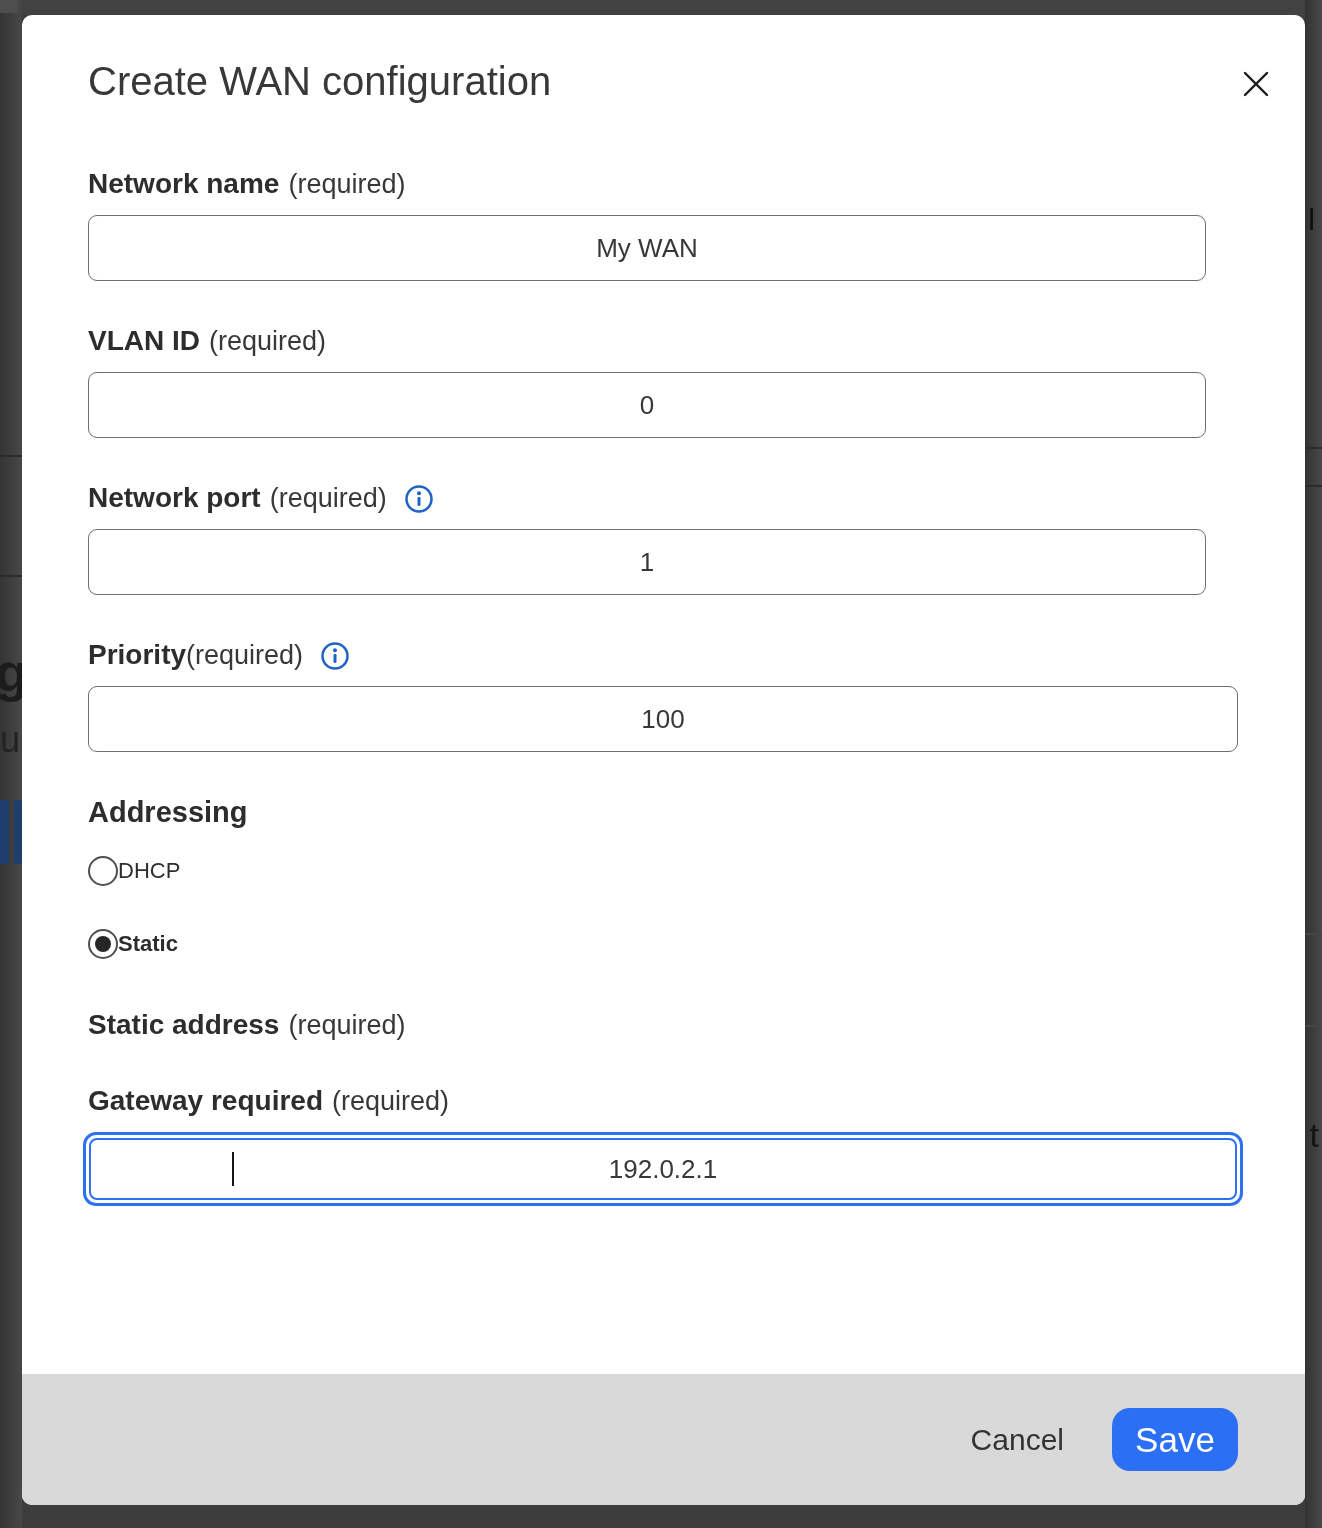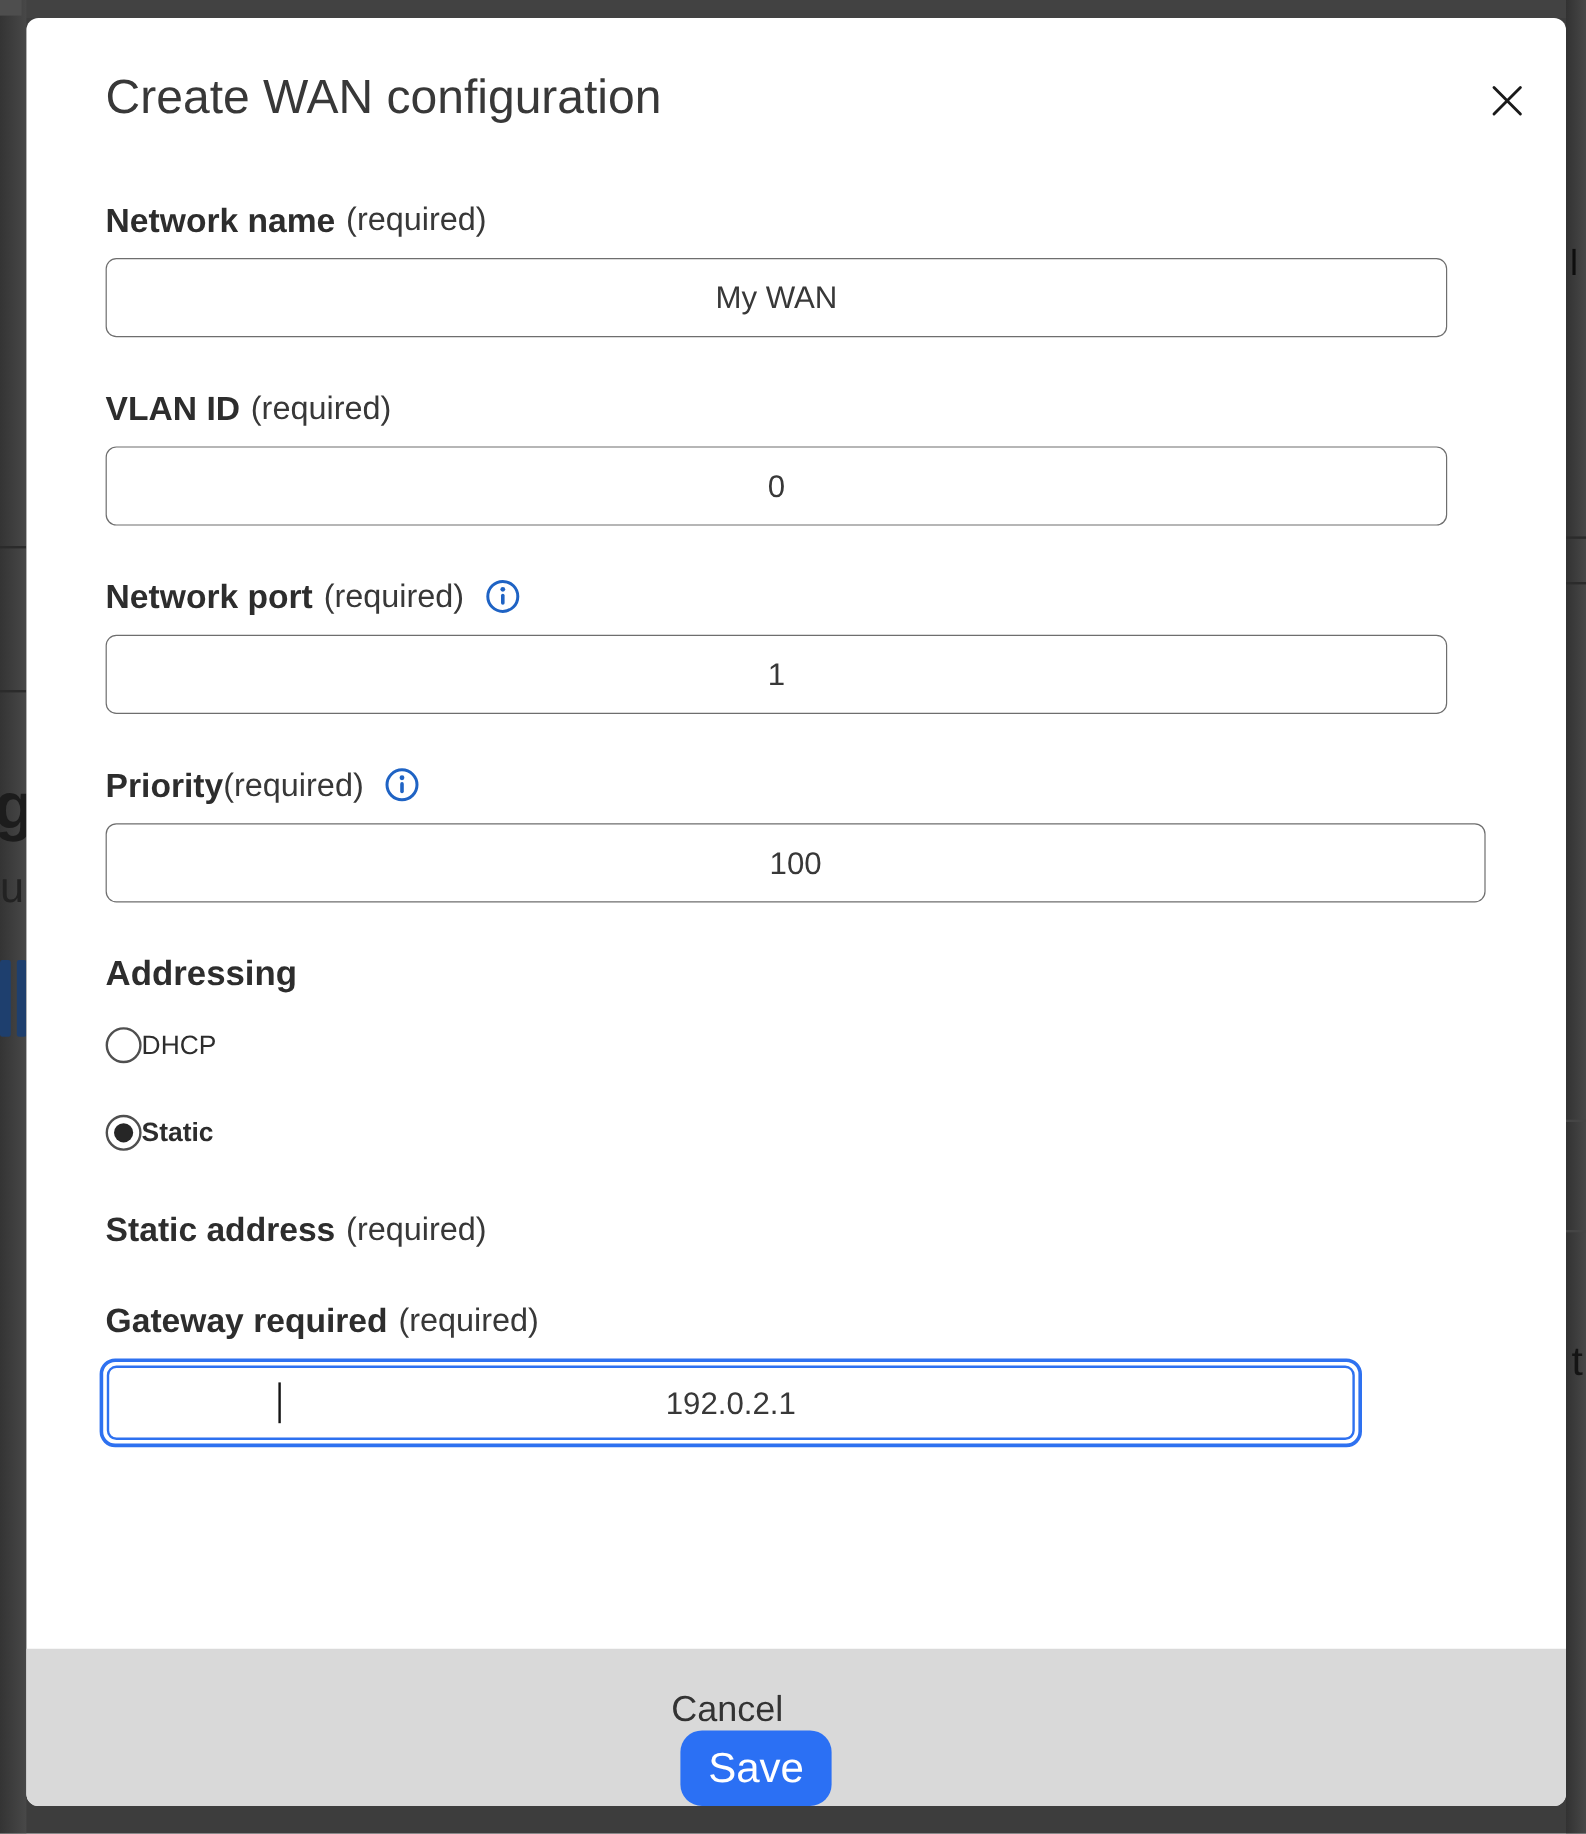--- a/index.html
+++ b/index.html
@@ -36,53 +36,53 @@
   .modal{position:absolute;left:22px;top:15px;width:1283px;height:1490px;
     background:#ffffff;border-radius:10px;}
   .modal-body{padding:42px 0 0 66px;}
   .modal-title{font-size:40px;font-weight:400;color:#383838;line-height:48px;margin:0 0 63px 0;}
   .close-btn{position:absolute;top:49px;right:29px;width:40px;height:40px;
     background:none;border:none;padding:0;cursor:pointer;display:flex;align-items:center;justify-content:center;}
   .close-btn svg{display:block;}
 
   
   .field{margin:0 0 44px 0;}
-  .field-label-row{display:flex;align-items:flex-start;height:32px;margin-bottom:15px;}
+  .field-label-row{display:flex;align-items:flex-end;height:32px;margin-bottom:15px;}
   .lbl{font-size:28px;font-weight:700;color:#2d2d2d;}
   .required{font-size:27px;font-weight:400;color:#383838;margin-left:9px;}
   .required.nospace{margin-left:0;}
   .info-icon{margin-left:17px;display:inline-flex;cursor:pointer;}
   .info-icon svg circle.ring{stroke:var(--info-icon);}
   .info-icon svg .glyph{fill:var(--info-icon);}
 
   .text-input{display:block;width:1118px;height:66px;border:1.5px solid #6e6e6e;border-radius:9px;
     font-family:"Liberation Sans", sans-serif;font-size:26px;color:#383838;padding:0 19px;background:#fff;outline:none;text-align:center;}
   .text-input.wide{width:1150px;}
 
-  .focus-wrap{position:relative;width:1052px;margin-left:-5px;
+  .focus-wrap{position:relative;width:1160px;margin-left:-5px;
     border:3px solid var(--focus-ring);border-radius:13px;padding:3px;background:#fff;}
   .focus-wrap .text-input{width:100%;height:62px;border:2px solid var(--focus-ring);border-radius:8px;}
   .caret{position:absolute;left:146px;top:50%;transform:translateY(-50%);
     width:2px;height:34px;background:#151515;}
 
   
   .addressing-heading{font-size:29px;font-weight:700;color:#2d2d2d;line-height:32px;margin:0 0 28px 0;}
   .radio-option{display:flex;align-items:center;height:30px;margin-bottom:43px;cursor:pointer;}
   .radio-option.last{margin-bottom:50px;align-items:center;}
   .radio-circle{width:30px;height:30px;border:2.5px solid #4f4f4f;border-radius:50%;
     display:flex;align-items:center;justify-content:center;flex:0 0 auto;background:#fff;}
   .radio-dot{width:16px;height:16px;border-radius:50%;background:transparent;}
   .radio-option.selected .radio-dot{background:#262626;}
   .radio-label{font-size:22px;color:#2d2d2d;}
   .radio-option.selected .radio-label{font-weight:700;}
 
   
   .modal-footer{position:absolute;left:0;right:0;bottom:0;height:131px;background:var(--footer-bg);
     border-radius:0 0 10px 10px;display:flex;align-items:center;justify-content:flex-end;
-    padding-right:67px;flex-direction:column;}
+    padding-right:67px;}
   .cancel-btn{background:none;border:none;font-family:"Liberation Sans", sans-serif;
     font-size:30px;color:#333;padding:0;margin-right:48px;cursor:pointer;}
   .save-btn{width:126px;height:63px;background:var(--accent);border:none;border-radius:18px;
     font-family:"Liberation Sans", sans-serif;font-size:35px;color:#ffffff;cursor:pointer;}
 </style>
 </head>
 <body>
 
 <div class="bg-strip-top"></div>
 <div class="bg-strip-left">

